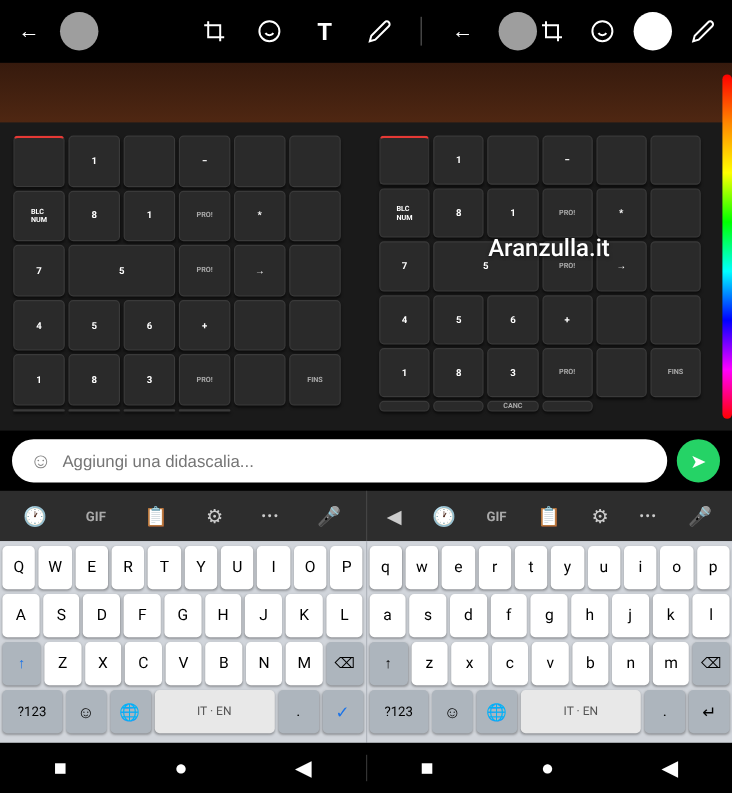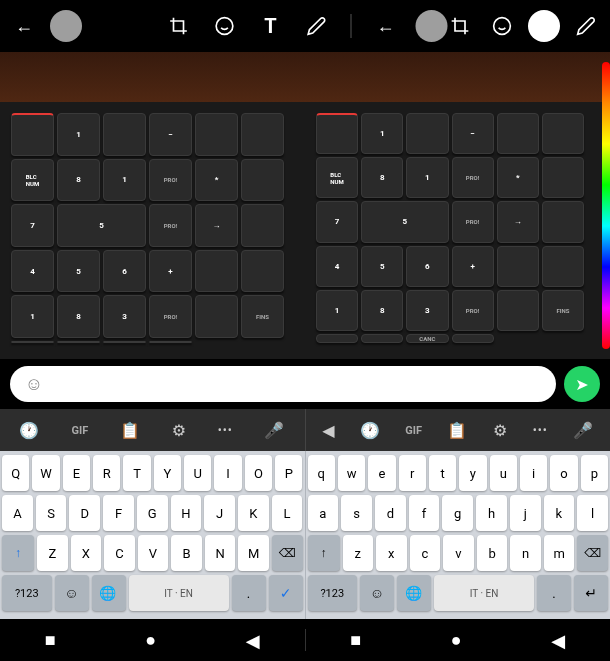--- a/index.html
+++ b/index.html
@@ -432,29 +432,31 @@
         <div class="key-cap" style="color:#fff;font-size:8px;">3</div>
         <div class="key-cap" style="color:#aaa;font-size:6px;">PRO!</div>
         <div class="key-cap"></div>
         <div class="key-cap" style="color:#aaa;font-size:6px;">FINS</div>
         <div class="key-cap"></div>
         <div class="key-cap"></div>
         <div class="key-cap" style="color:#aaa;font-size:6px;">CANC</div>
         <div class="key-cap"></div>
       </div>
 
+      <div class="watermark">Aranzulla.it</div>
 
       <div class="color-bar"></div>
     </div>
   </div>
 </div>
 
 <div class="caption-bar">
   <div class="caption-input-wrap">
     <span class="icon-btn" style="color:#888;font-size:18px;width:24px;height:24px;">☺</span>
+    <input class="caption-input" type="text" placeholder="Aggiungi una didascalia..." style="">
   </div>
   <div class="send-btn">
     <span style="font-size:16px;">➤</span>
   </div>
 </div>
 
 <div class="keyboard-toolbar">
 
   <div class="kb-toolbar-half">
     <span class="kb-icon">🕐</span>

